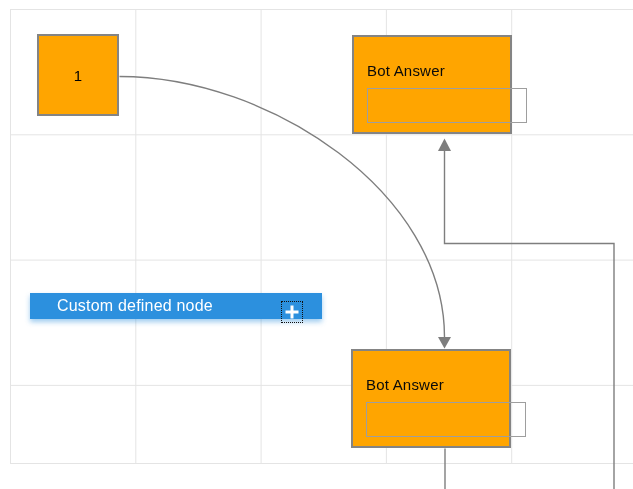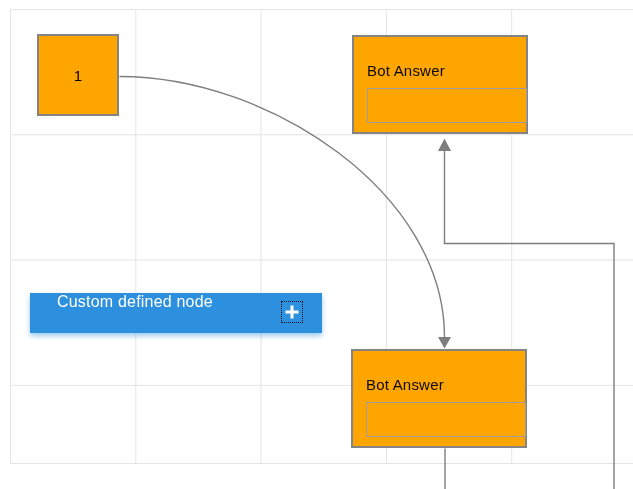--- a/index.html
+++ b/index.html
@@ -22,39 +22,39 @@
   .node{
     position:absolute;box-sizing:border-box;
     background:var(--node_orange,#ffa500);
     border:2px solid var(--node_border_gray,#848484);
   }
   .square{
     left:37px;top:34px;width:82px;height:82px;
     display:flex;align-items:center;justify-content:center;
     font-size:15px;color:#000;
   }
-  .bot{width:176px;height:99px;}
+  .bot{width:160px;height:99px;}
   #botTop{left:352px;top:35px;}
   #botBottom{left:351px;top:349px;}
   .bot-title{
     position:absolute;left:13px;top:25px;
     font-size:15px;color:#0a0a0a;letter-spacing:.2px;white-space:nowrap;
   }
   .bot-input{
     position:absolute;left:13px;top:51px;width:160px;height:35px;
     border:1px solid var(--input_border_gray,#9e9e9e);
     background:transparent;box-sizing:border-box;outline:none;
     font-family:"Liberation Sans",sans-serif;font-size:14px;color:#000;
   }
 
   .custom-bar{
-    position:absolute;left:30px;top:293px;width:292px;height:40px;
+    position:absolute;left:30px;top:293px;width:292px;height:26px;
     background:var(--accent_blue,#2c90de);
     color:var(--text_light,#fff);
-    display:flex;
+    display:flex;align-items:center;
     box-shadow:0 3px 5px rgba(44,144,222,.45);
   }
   .custom-label{margin-left:27px;font-size:16px;letter-spacing:.2px;white-space:nowrap;}
   .plus-btn{
     position:absolute;right:19px;top:8px;width:22px;height:22px;
     background:transparent;border:1.6px dotted #101010;
     padding:0;cursor:pointer;box-sizing:border-box;
   }
   .plus-icon{
     position:absolute;left:50%;top:50%;transform:translate(-50%,-50%);

